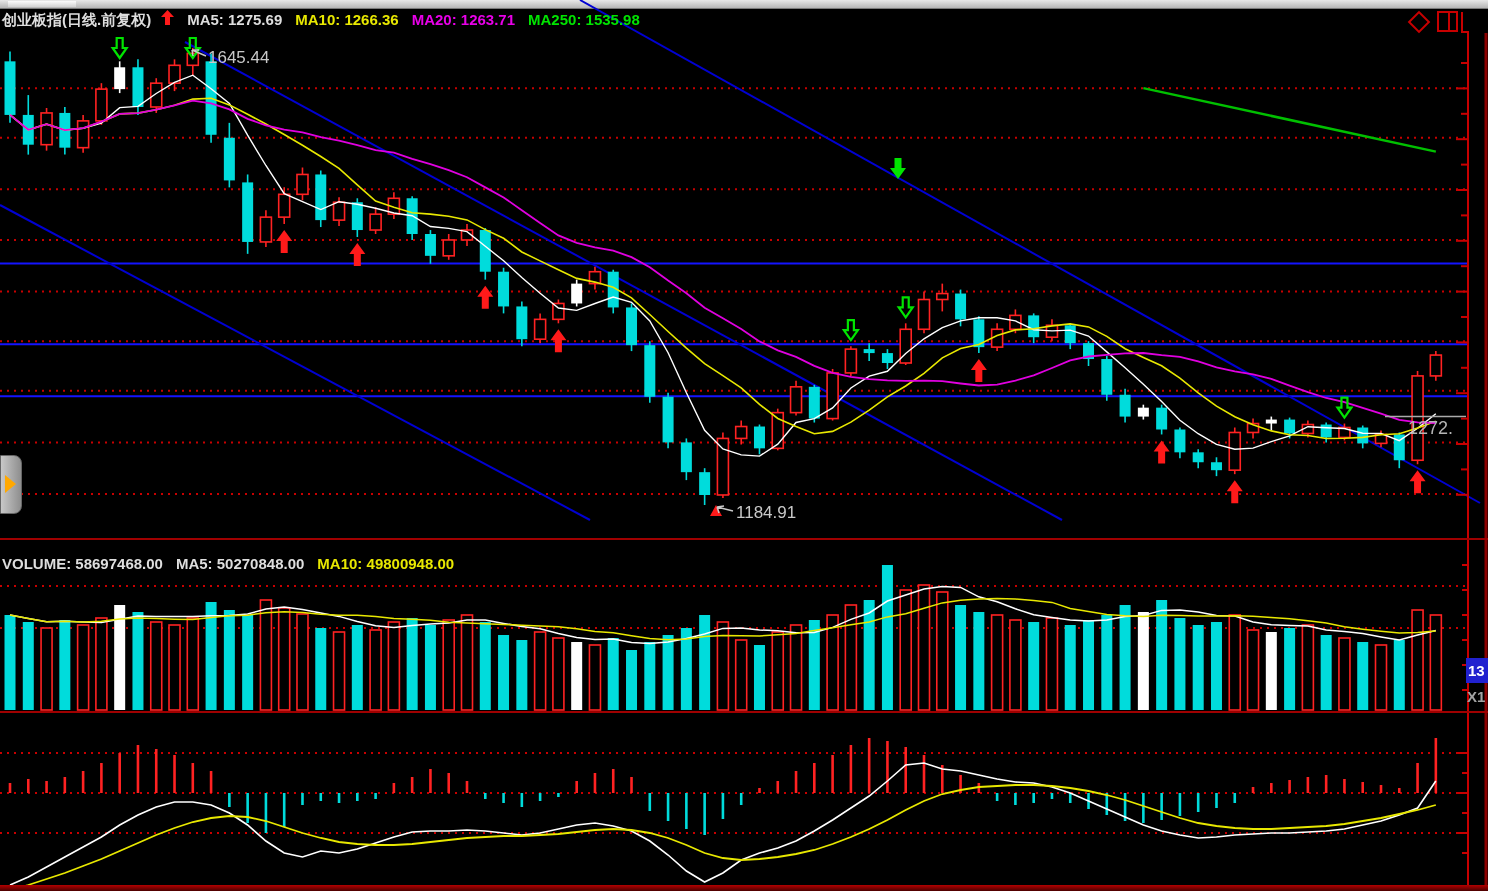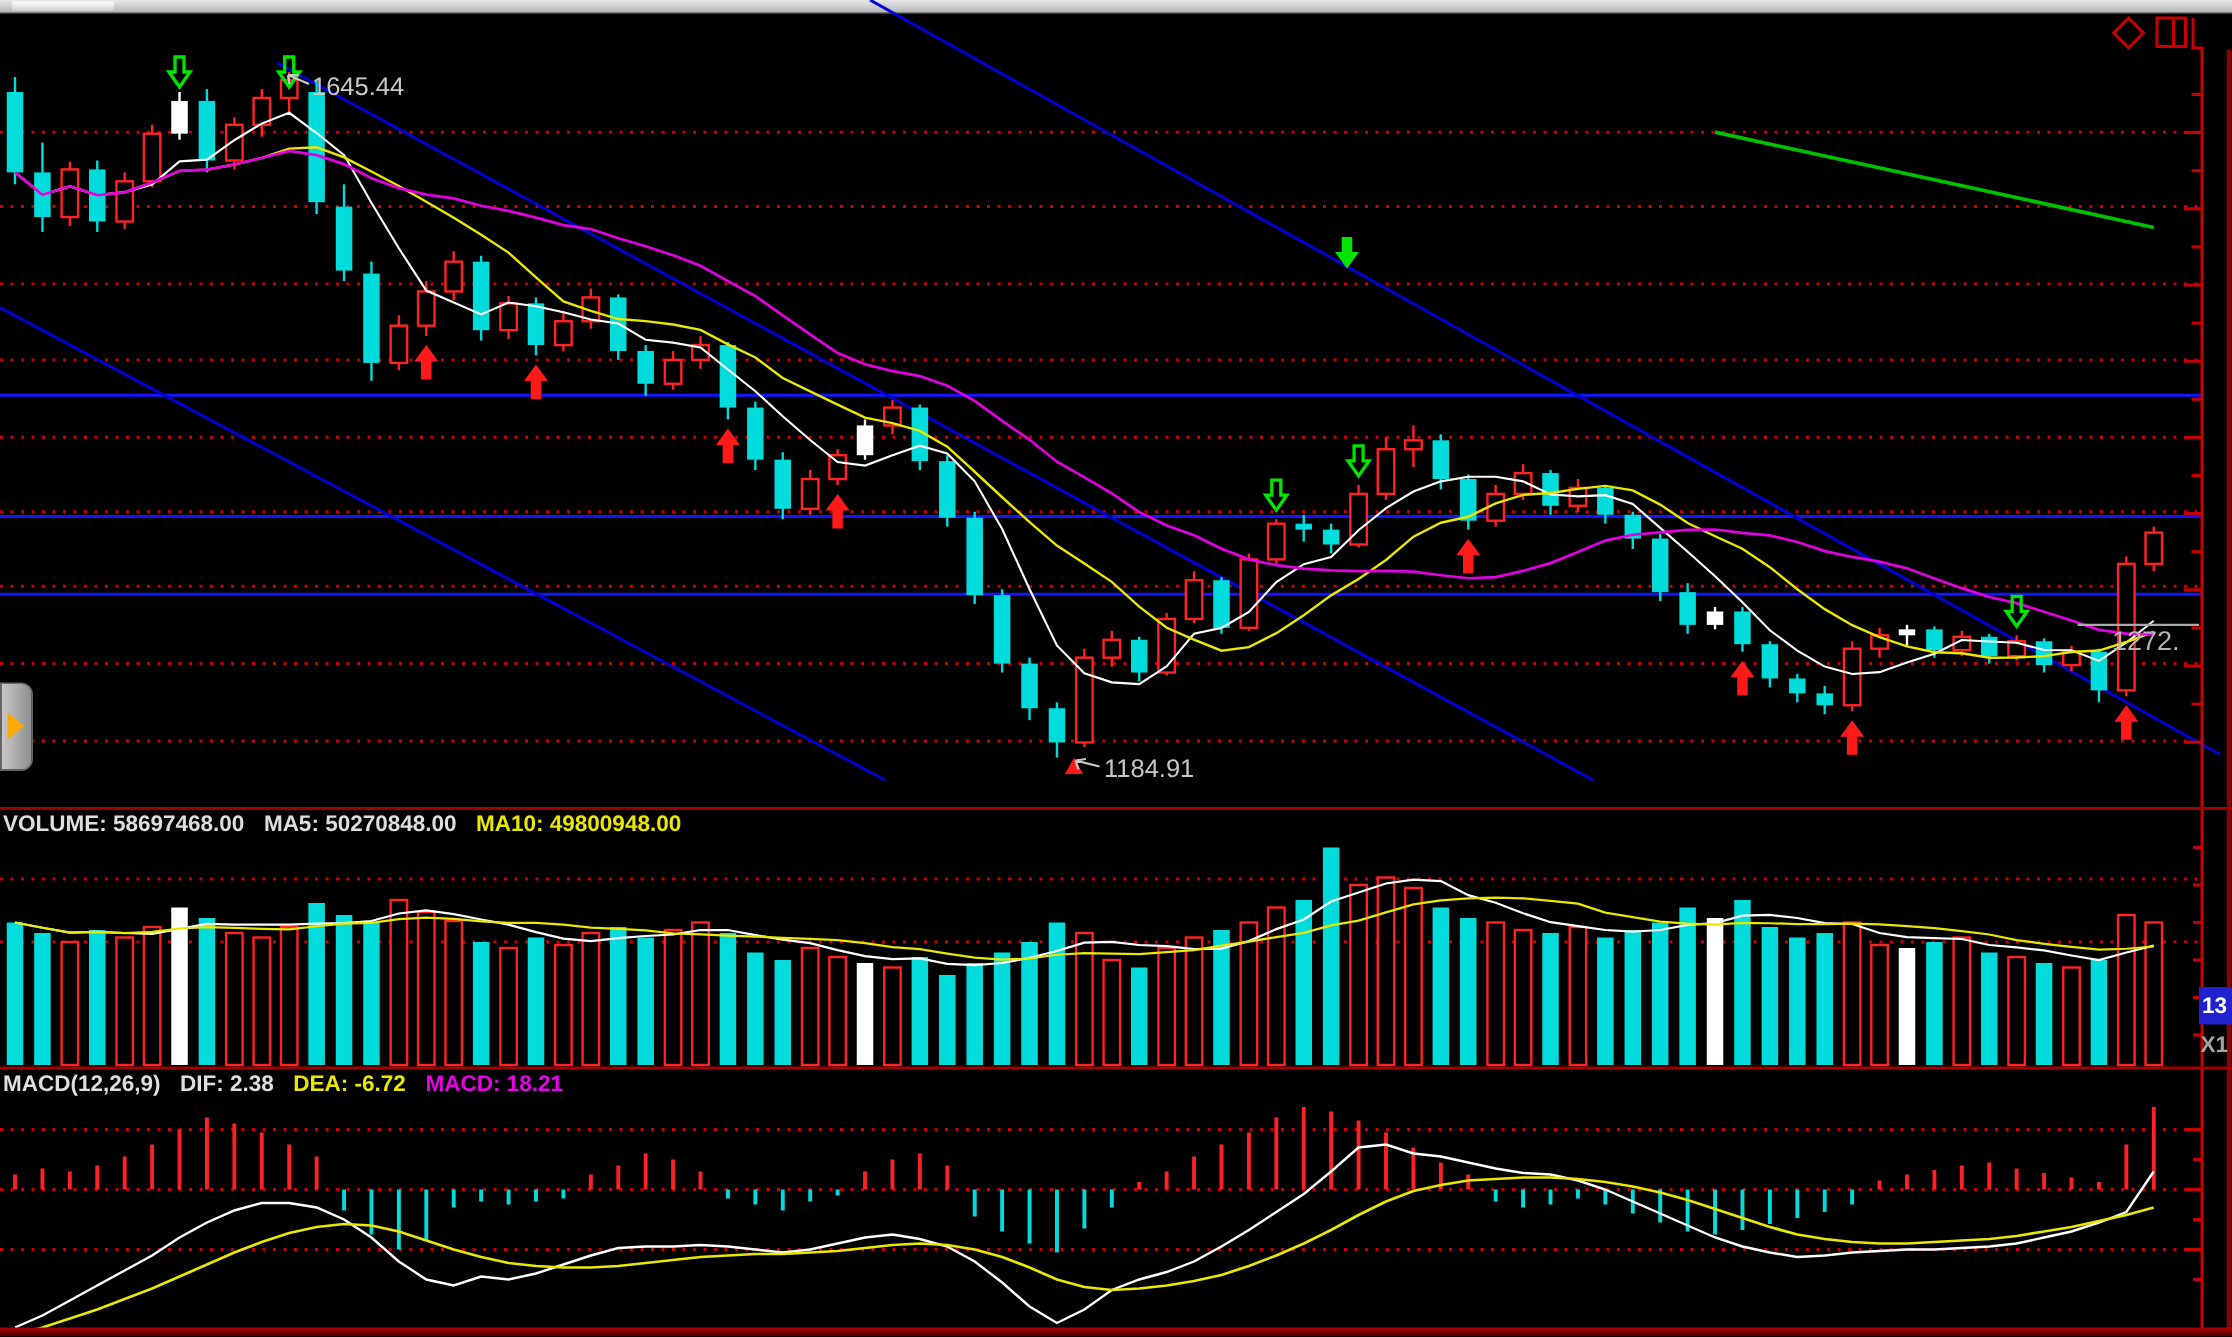--- a/index.html
+++ b/index.html
@@ -5,21 +5,21 @@
   html,body{margin:0;padding:0;background:#000;width:1488px;height:891px;overflow:hidden;
     font-family:"Liberation Sans","DejaVu Sans",sans-serif;}
   .abs{position:absolute;}
   #stage{position:relative;width:1488px;height:891px;background:#000;}
   .titlebar{left:0;top:0;width:1488px;height:8px;
     background:linear-gradient(#e8e8e8,#b6b6b6);border-bottom:1px solid #7a7a7a;}
   .titlebar-btn{left:8px;top:1px;width:68px;height:6px;background:linear-gradient(#fbfbfb,#d2d2d2);}
   .hdr{color:#e0e0e0;font-size:15px;font-weight:bold;white-space:nowrap;letter-spacing:0;}
   .hdr span{margin-right:13px;}
   #main-header{left:2px;top:10px;}
-  #vol-header{left:2px;top:541px;text-align:center;}
+  #vol-header{left:2px;top:555px;text-align:center;}
   #macd-header{left:2px;top:714px;}
   .c-white{color:#dedede;} .c-yel{color:#e8e800;} .c-mag{color:#e800e8;} .c-grn{color:#00e400;}
   .up-arrow-ico{display:inline-block;width:13px;height:15px;margin:0 6px -2px 8px;}
   svg{position:absolute;left:0;top:0;}
   .sep{left:0;width:1488px;background:#a00000;}
   .badge-13{left:1466px;top:658px;width:22px;height:25px;background:#2121cf;color:#fff;
     font-size:15px;font-weight:bold;line-height:25px;padding-left:2px;overflow:hidden;}
   .badge-x1{left:1466px;top:686px;width:22px;height:22px;color:#a3a3a3;
     font-size:15px;font-weight:bold;line-height:22px;padding-left:1px;overflow:hidden;}
   .diamond-ico{left:1411px;top:14px;width:12px;height:12px;border:2px solid #c80000;
@@ -477,28 +477,30 @@
         <line x1="1462" y1="853" x2="1468" y2="853" stroke="#c80000" stroke-width="2"></line>
         <line x1="1462" y1="565" x2="1468" y2="565" stroke="#c80000" stroke-width="2"></line>
         <line x1="1462" y1="590" x2="1468" y2="590" stroke="#c80000" stroke-width="2"></line>
         <line x1="1462" y1="615" x2="1468" y2="615" stroke="#c80000" stroke-width="2"></line>
         <line x1="1462" y1="640" x2="1468" y2="640" stroke="#c80000" stroke-width="2"></line>
         <line x1="1462" y1="665" x2="1468" y2="665" stroke="#c80000" stroke-width="2"></line>
         <line x1="1462" y1="690" x2="1468" y2="690" stroke="#c80000" stroke-width="2"></line>
       </g>
     </svg>
 
+  <div class="abs hdr" id="main-header">
+    <span class="c-white" style="margin-right:2px">创业板指(日线.前复权)</span><span class="up-arrow-ico"><svg width="13" height="15" style="position:static">
+          <path d="M6.5 0 L13 7 L9 7 L9 15 L4 15 L4 7 L0 7 Z" fill="#ff1a1a"></path>
+        </svg></span><span class="c-white">MA5: 1275.69</span><span class="c-yel">MA10: 1266.36</span><span class="c-mag">MA20: 1263.71</span><span class="c-grn">MA250: 1535.98</span>
+  </div>
 
   <div class="abs hdr" id="vol-header">
     <span class="c-white">VOLUME: 58697468.00</span><span class="c-white">MA5: 50270848.00</span><span class="c-yel">MA10: 49800948.00</span>
   </div>
 
-  <div class="abs hdr" id="macd-header">
-    <span class="c-white">MACD(12,26,9)</span><span class="c-white">DIF: 2.38</span><span class="c-yel">DEA: -6.72</span><span class="c-mag">MACD: 18.21</span>
-  </div>
 
   <div class="abs sep" style="top:538px;height:2px;"></div>
   <div class="abs sep" style="top:711px;height:2px;"></div>
   <div class="abs bottom-strip"></div>
 
   <div class="abs badge-13">13</div>
   <div class="abs badge-x1">X1</div>
   <div class="abs diamond-ico"></div>
   <div class="abs pane-ico"></div>
   <div class="abs pane-tail"></div>

